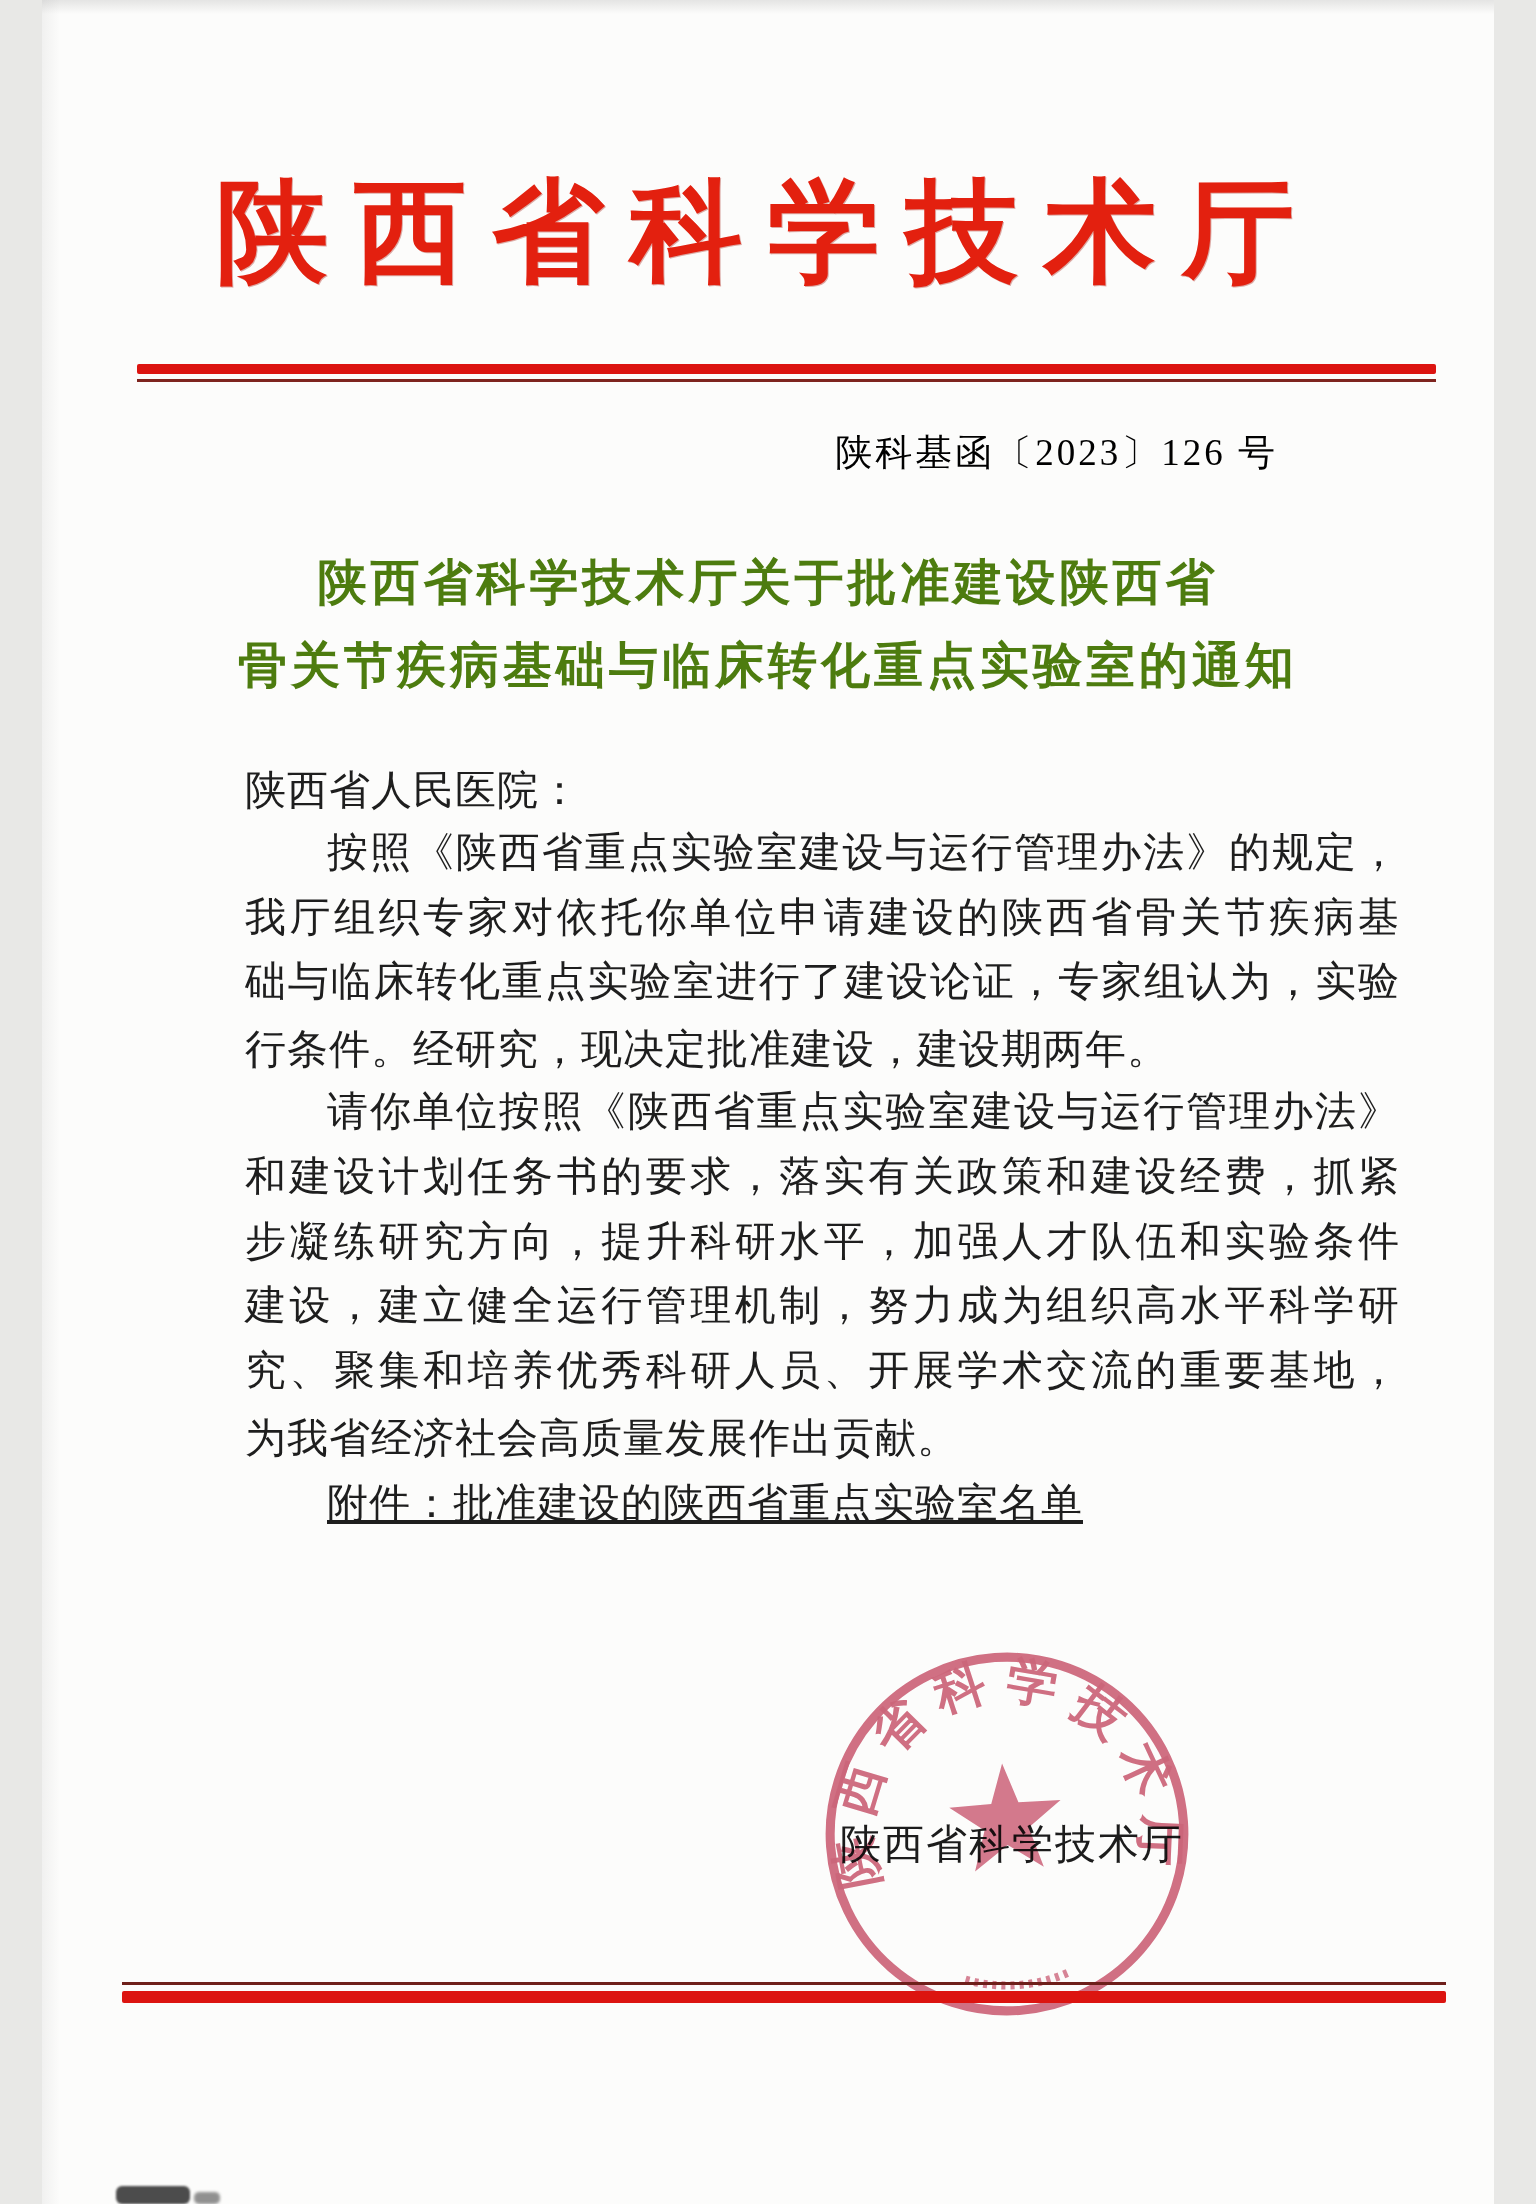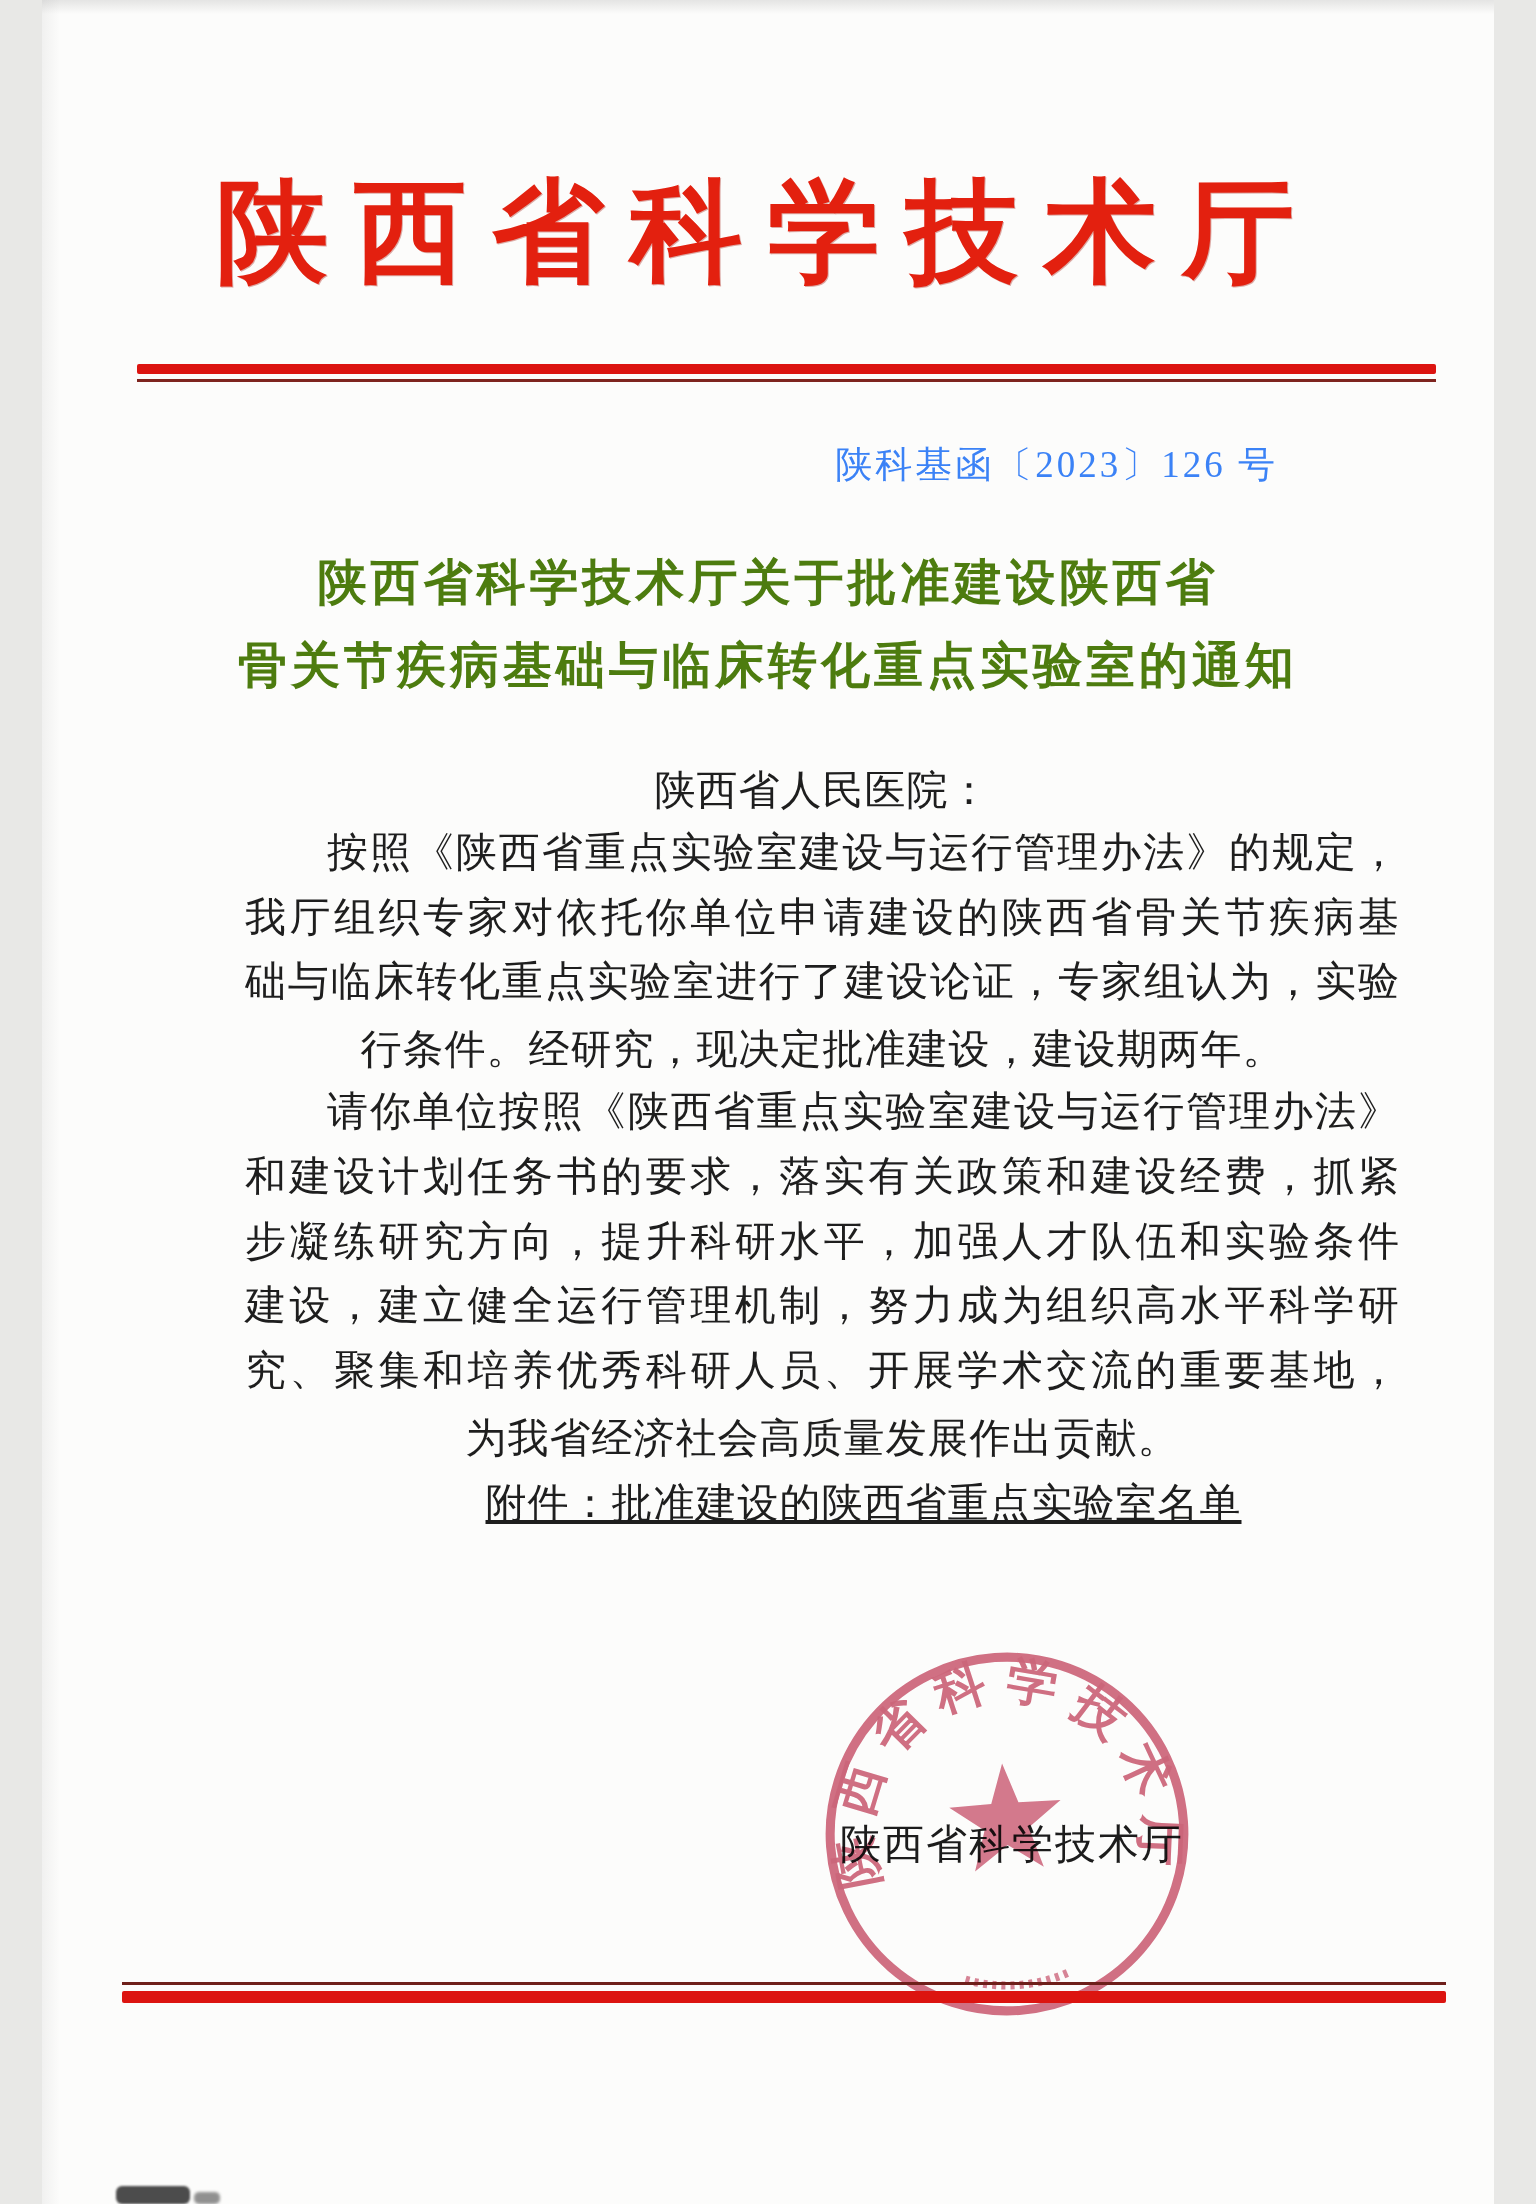--- a/index.html
+++ b/index.html
@@ -25,35 +25,35 @@
   .sep{position:absolute;}
   .sep .bar{width:100%;}
   .sep-top{left:95px;right:58px;top:364px;}
   .sep-top .bar-red{height:10px;background:#dc1410;margin-bottom:5px;border-radius:2px;}
   .sep-top .bar-dark{height:3px;background:#7e241e;}
   .sep-bottom{left:80px;right:48px;top:1982px;}
   .sep-bottom .bar-dark{height:3px;background:#6e1f1a;margin-bottom:6px;}
   .sep-bottom .bar-red{height:12px;background:#dc1410;border-radius:2px;}
   
   .doc-no{
-    position:absolute;top:440px;right:216px;
-    font-size:37px;letter-spacing:3px;color:#3b82f6;white-space:nowrap;
+    position:absolute;top:428px;right:216px;
+    font-size:37px;letter-spacing:3px;color:#000000;white-space:nowrap;
   }
   
   .title{
     position:absolute;top:541px;left:0;right:0;margin:0;
     text-align:center;font-size:49px;line-height:83px;
     font-weight:700;color:#4d7c0f;letter-spacing:4px;
   }
   
   .body-block{
     position:absolute;top:758px;left:203px;width:1155px;
     font-size:41px;line-height:64.8px;letter-spacing:1px;color:#1e1e1e;
   }
-  .body-block p{margin:0;text-align:center;}
+  .body-block p{margin:0;}
   .bl.jl{text-align:justify;text-align-last:justify;text-justify:inter-character;font-family:Liberation Mono, monospace;}
   .indent{text-indent:82px;}
   .attachment{margin-top:26px;text-decoration:underline;}
   
   .sign-block{
     position:absolute;top:1812px;left:760px;width:420px;text-align:center;
     font-size:41px;line-height:64.8px;letter-spacing:2px;color:#1c1c1c;
   }
   .sign-block .date{margin-top:10px;letter-spacing:4px;}
   

